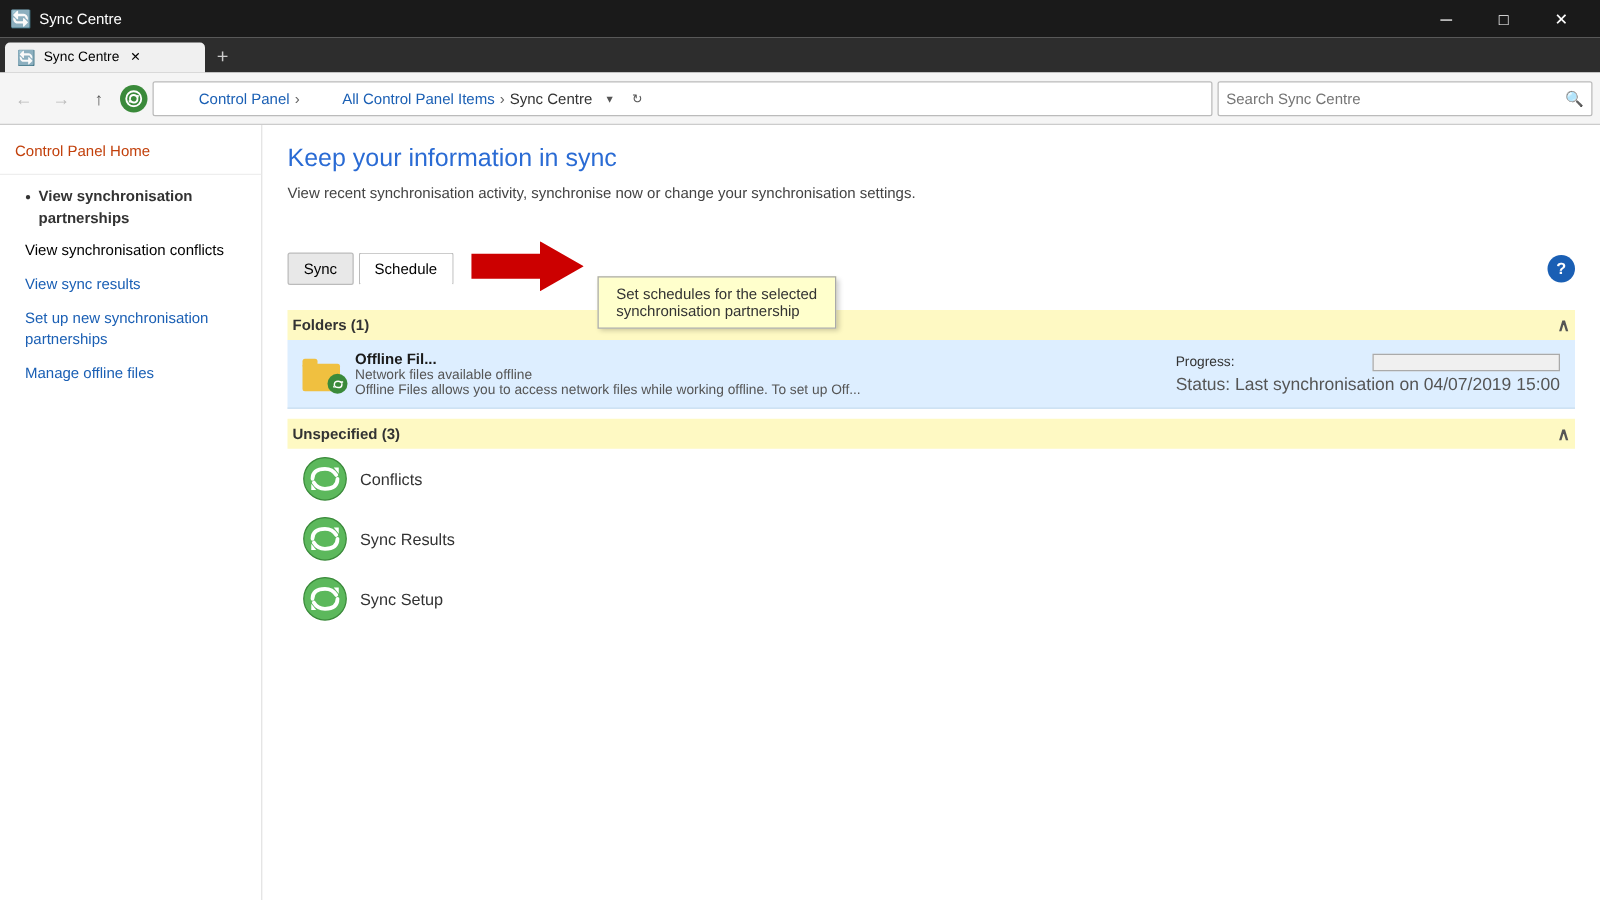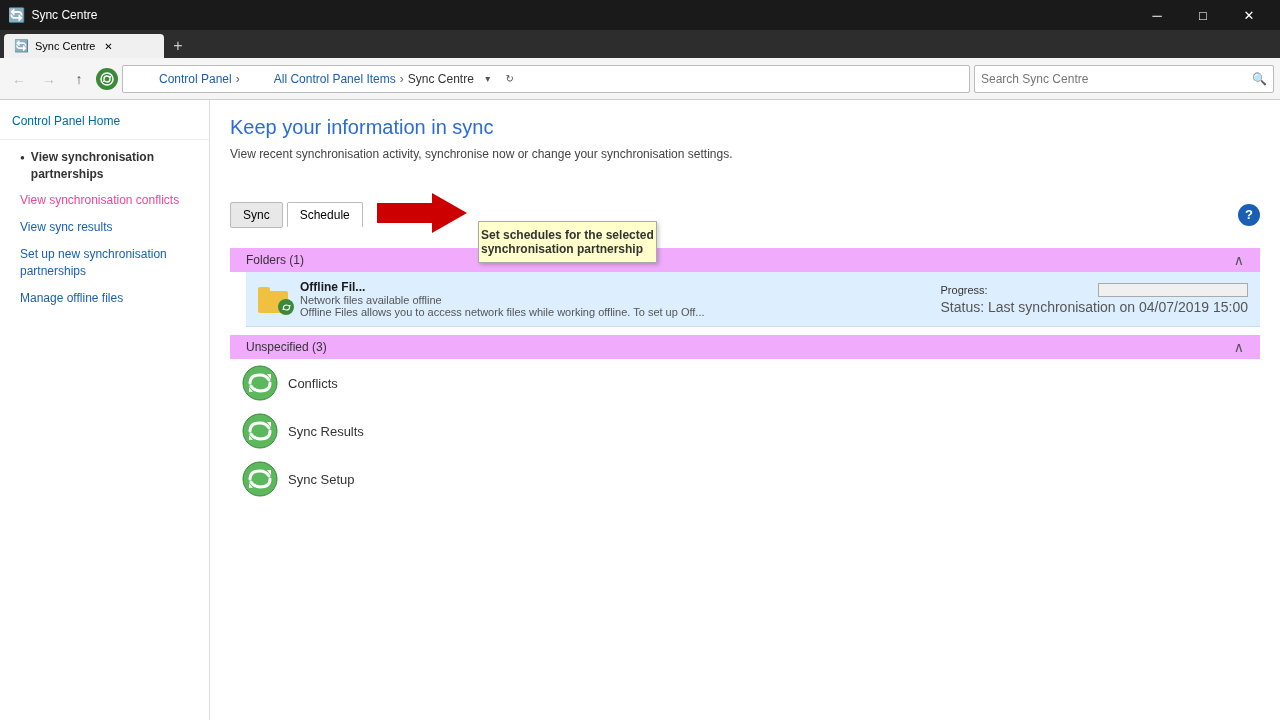--- a/index.html
+++ b/index.html
@@ -183,21 +183,21 @@
       font-size: 8px;
       margin-top: 3px;
       flex-shrink: 0;
     }
     .sidebar-divider {
       height: 1px;
       background: #eee;
       margin: 4px 0;
     }
     .sidebar-link {
-      color: #0369a1;
+      color: #c2410c;
       text-decoration: none;
       font-size: 12px;
     }
 
     
     .content {
       flex: 1;
       background: white;
       overflow-y: auto;
       padding: 16px 20px;
@@ -239,27 +239,26 @@
       border-bottom: 1px solid #fff;
     }
 
     
     .tooltip-box {
       position: absolute;
       top: 30px;
       left: 255px;
       background: #ffffcc;
       border: 1px solid #aaa;
-      padding: 6px 2px;
+      padding: 6px 14px;
       font-size: 12px;
       z-index: 100;
       box-shadow: 2px 2px 4px rgba(0,0,0,0.2);
       white-space: nowrap;
       color: #333;
-      font-weight: bold;
     }
 
     
     .help-btn {
       width: 22px;
       height: 22px;
       border-radius: 50%;
       background: #1a5fb4;
       color: white;
       display: flex;
@@ -268,42 +267,41 @@
       font-size: 13px;
       font-weight: bold;
       cursor: pointer;
       margin-left: auto;
     }
 
     
     .section-header {
       display: flex;
       align-items: center;
-      background: #f0abfc;
-      padding: 4px 16px;
-      font-size: 12px;
-      font-weight: 400;
+      background: #fef9c3;
+      padding: 4px 4px;
+      font-size: 12px;
+      font-weight: 700;
       color: #333;
       margin-bottom: 0;
       cursor: pointer;
     }
     .section-header .collapse-btn {
       margin-left: auto;
       font-size: 14px;
       color: #555;
     }
 
     
     .sync-item {
       display: flex;
       align-items: center;
       padding: 8px 12px;
       background: #ddeeff;
       border-bottom: 1px solid #c8ddf0;
-      margin-left: 16px;
     }
     .sync-icon {
       width: 32px;
       height: 32px;
       margin-right: 10px;
       flex-shrink: 0;
       position: relative;
     }
     .sync-item-info {
       flex: 1;
@@ -432,21 +430,21 @@
   <div class="sidebar">
     <div class="sidebar-item" style="color:#333; font-weight:normal; padding-left:12px;">
       <a class="sidebar-link">Control Panel Home</a>
     </div>
     <div class="sidebar-divider"></div>
 
     <div class="sidebar-item active">
       <span>View synchronisation partnerships</span>
     </div>
     <div class="sidebar-item">
-      <span style="color:#ec4899;">View synchronisation conflicts</span>
+      <span style="color:#000000;">View synchronisation conflicts</span>
     </div>
     <div class="sidebar-item">
       <span style="color:#1a5fb4;">View sync results</span>
     </div>
     <div class="sidebar-item">
       <span style="color:#1a5fb4;">Set up new synchronisation partnerships</span>
     </div>
     <div class="sidebar-item">
       <span style="color:#1a5fb4;">Manage offline files</span>
     </div>

